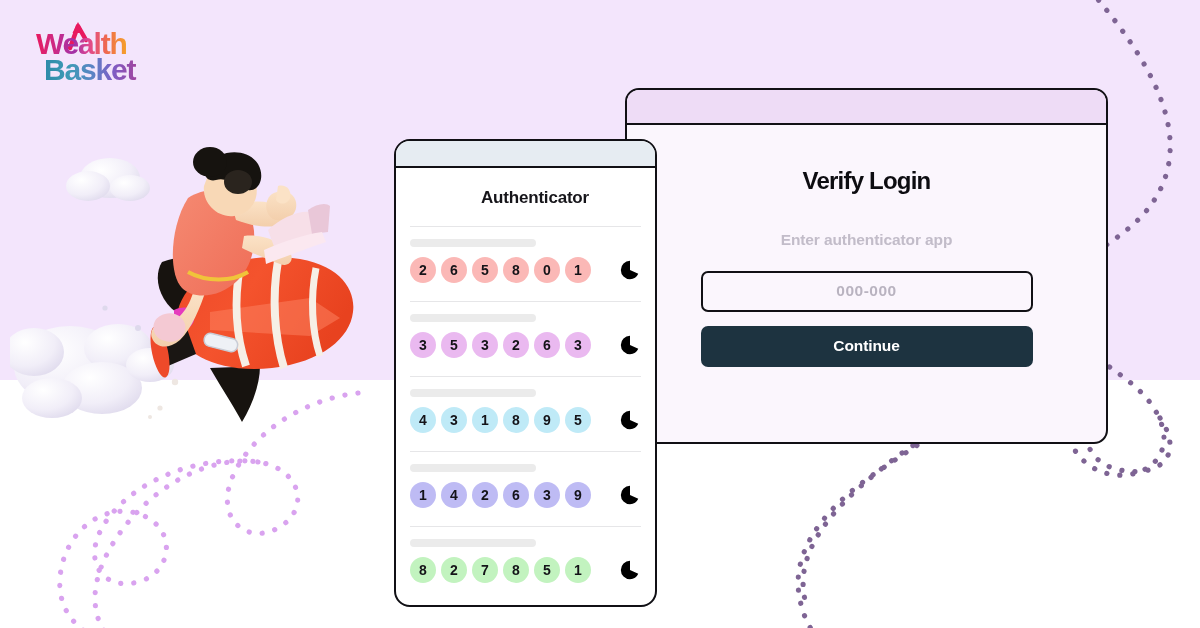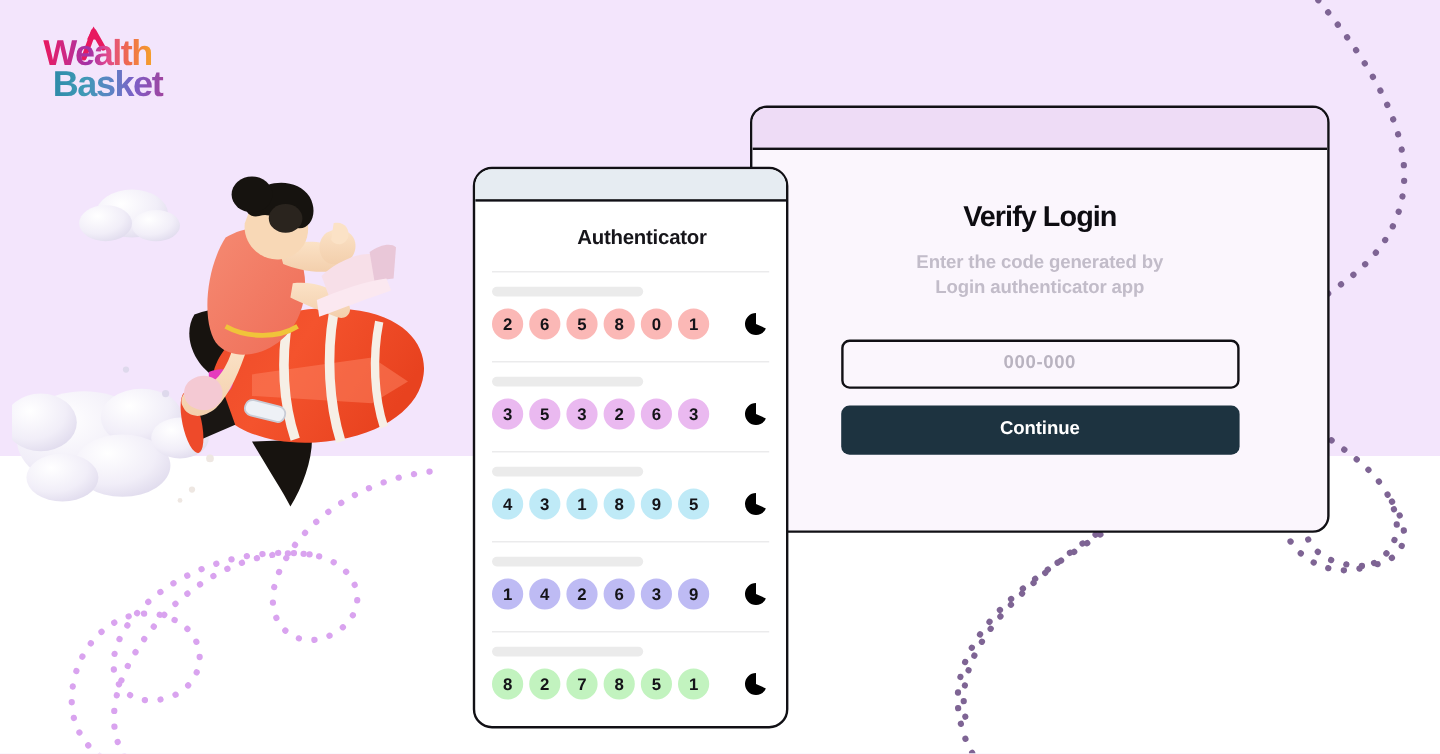--- a/index.html
+++ b/index.html
@@ -98,21 +98,21 @@
     font-weight:700;
     color:#c2bcc9;
     line-height:1.35;
     margin-top:14px;
     letter-spacing:-0.1px;
   }
   .code-input {
     display:block;
     width:332px;
     height:41px;
-    margin:32px auto 0 auto;
+    margin:20px auto 0 auto;
     background:#fbf6fd;
     border:2px solid #111015;
     border-radius:7px;
     text-align:center;
     font-family:"Liberation Sans", sans-serif;
     font-size:15.5px;
     font-weight:700;
     color:#16151a;
     letter-spacing:0.5px;
     outline:none;
@@ -284,22 +284,22 @@
       <path d="M298,70 C306,64 316,62 320,66 L318,92 L302,94 Z" fill="#e9c7d8"></path>
       <path d="M254,110 C272,102 296,94 312,92 L316,102 C298,108 272,118 256,124 Z" fill="#fbe8f0"></path>
     </g>
   </svg>
 
   <div class="verify">
     <div class="verify-topbar"></div>
     <div class="verify-body">
       <div class="verify-title">Verify Login</div>
       <div class="verify-sub">
-        <span>Enter the code generated by</span><br>
-        <span>Login authenticator app</span>
+        <br>
+        <span>Enter authenticator app</span>
       </div>
       <input class="code-input" type="text" placeholder="000-000" style="">
       <button class="continue-btn">Continue</button>
     </div>
   </div>
 
   <div class="phone">
     <div class="phone-topbar"></div>
     <div class="phone-title">Authenticator</div>
     <div id="code-rows">

